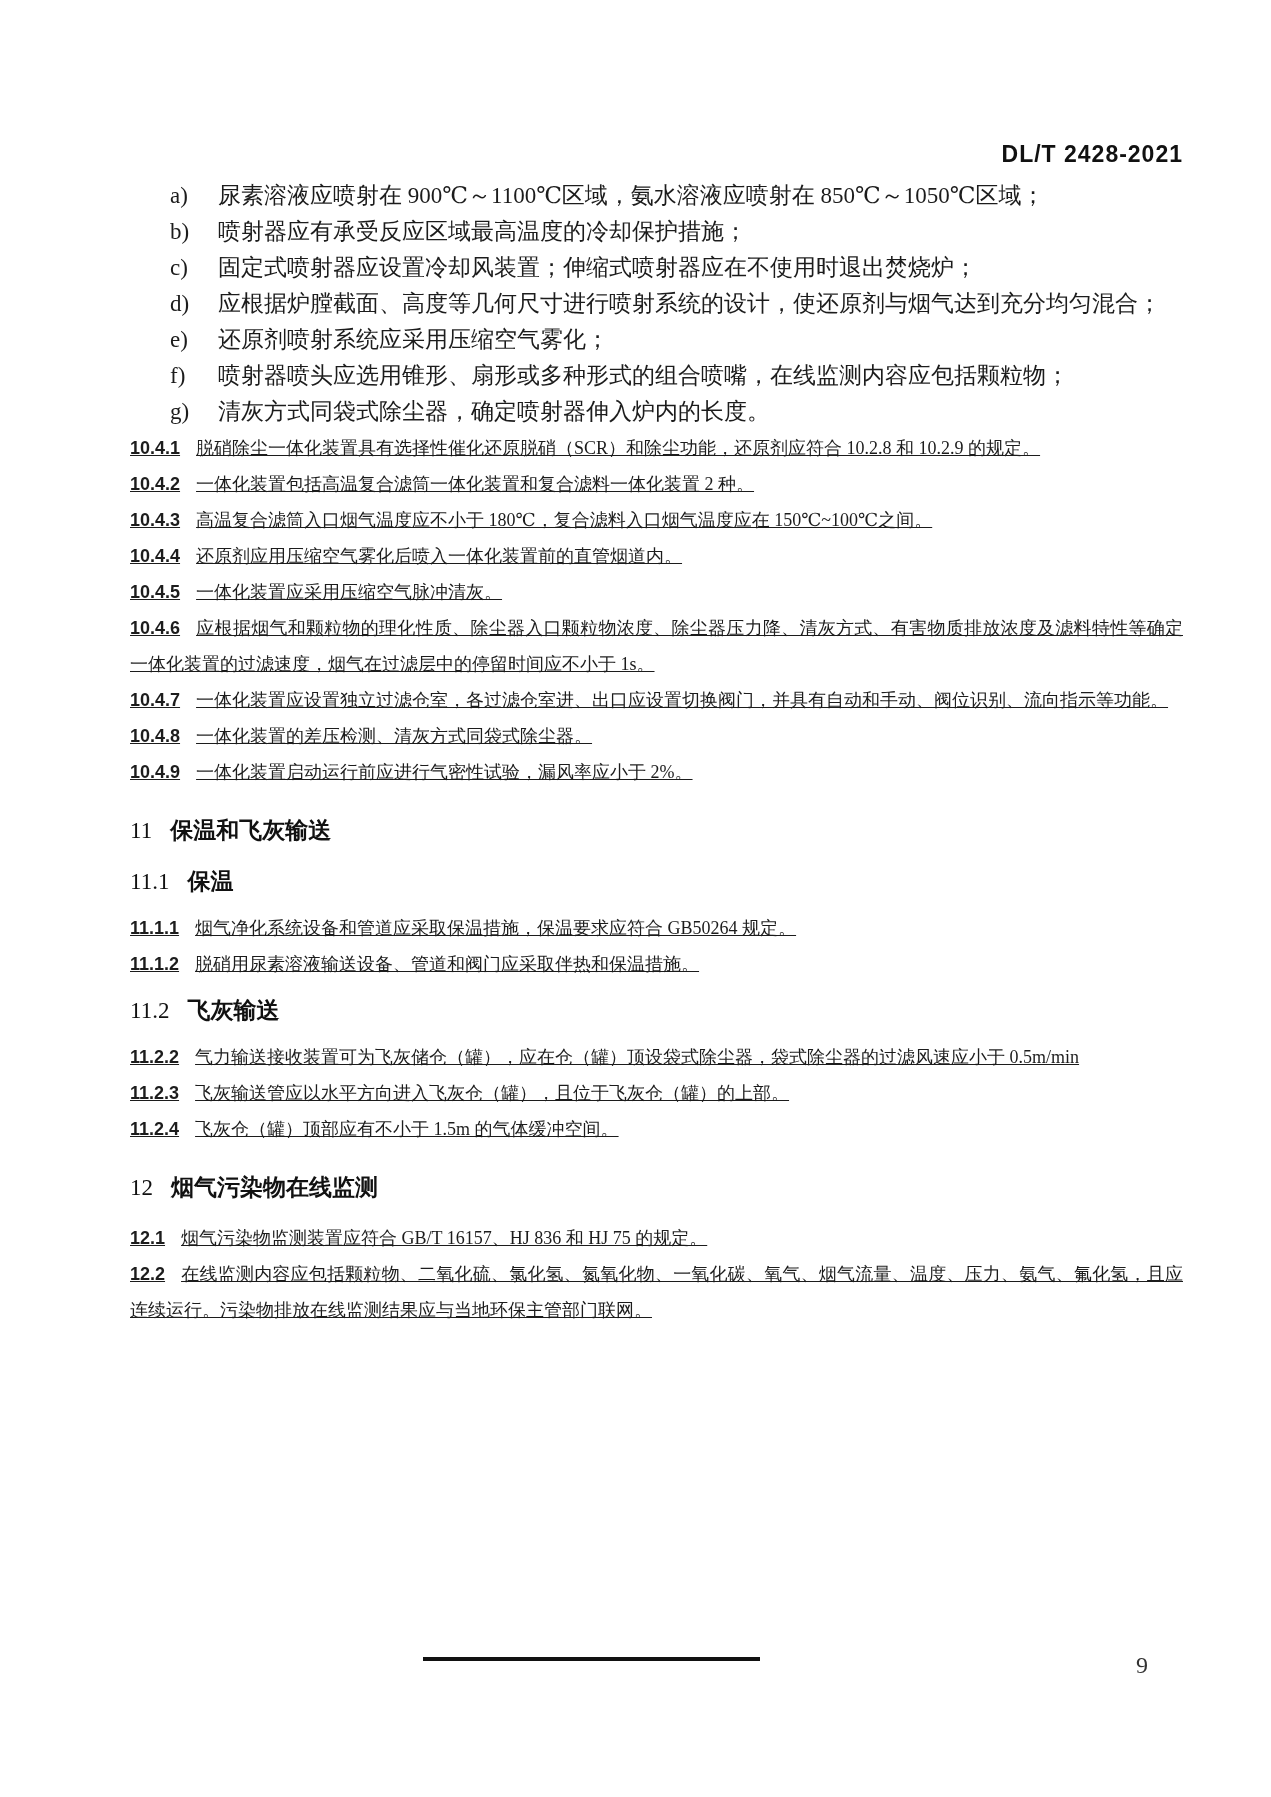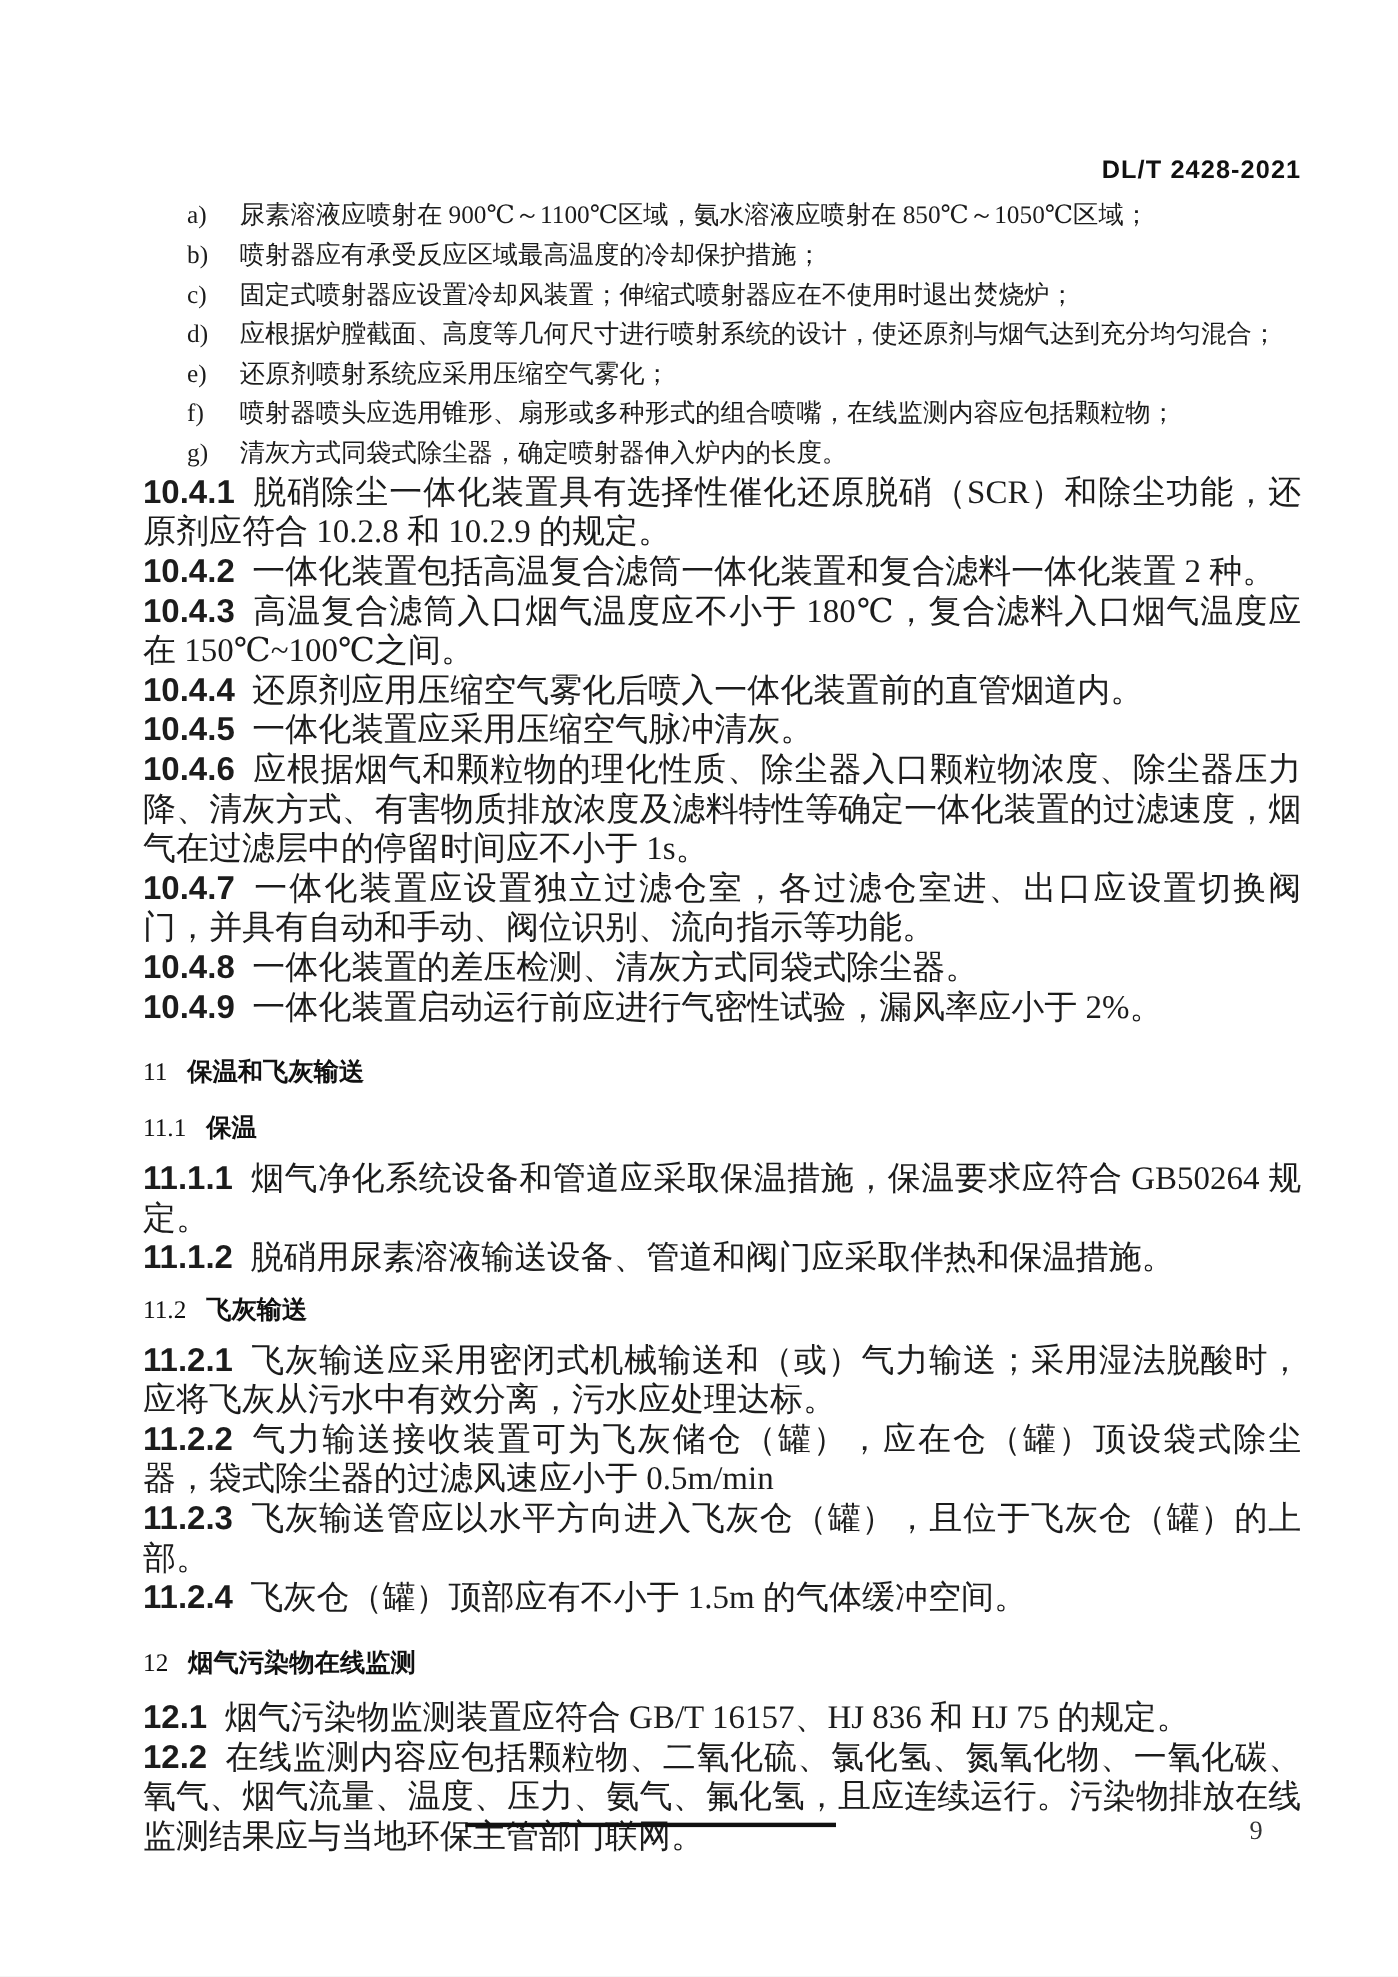--- a/index.html
+++ b/index.html
@@ -46,23 +46,24 @@
   }
   .h1 { margin: 22px 0 14px 0; }
   .h2 { margin: 10px 0 10px 0; }
   .h-num {
     font-weight: 400;
     font-family: "Liberation Serif", "DejaVu Serif", serif;
     margin-right: 18px;
   }
   .clause {
     margin: 0;
-    font-size: 30px;
+    font-size: 18px;
     line-height: 36px;
     text-align: justify;
+    text-decoration: underline;
   }
   .c-num {
     font-weight: 700;
     font-family: "Liberation Sans", "DejaVu Sans", sans-serif;
     margin-right: 16px;
     white-space: nowrap;
   }
   .footer-rule {
     position: absolute;
     left: 423px;
@@ -111,21 +112,20 @@
 
   <div class="h1"><span class="h-num">11</span><span>保温和飞灰输送</span></div>
 
   <div class="h2"><span class="h-num">11.1</span><span>保温</span></div>
 
   <p class="clause"><span class="c-num">11.1.1</span><span>烟气净化系统设备和管道应采取保温措施，保温要求应符合 GB50264 规定。</span></p>
   <p class="clause"><span class="c-num">11.1.2</span><span>脱硝用尿素溶液输送设备、管道和阀门应采取伴热和保温措施。</span></p>
 
   <div class="h2"><span class="h-num">11.2</span><span>飞灰输送</span></div>
 
-  <p class="clause"><span class="c-num">11.2.1</span><span>飞灰输送应采用密闭式机械输送和（或）气力输送；采用湿法脱酸时，应将飞灰从污水中有效分离，污水应处理达标。</span></p>
   <p class="clause"><span class="c-num">11.2.2</span><span>气力输送接收装置可为飞灰储仓（罐），应在仓（罐）顶设袋式除尘器，袋式除尘器的过滤风速应小于 0.5m/min</span></p>
   <p class="clause"><span class="c-num">11.2.3</span><span>飞灰输送管应以水平方向进入飞灰仓（罐），且位于飞灰仓（罐）的上部。</span></p>
   <p class="clause"><span class="c-num">11.2.4</span><span>飞灰仓（罐）顶部应有不小于 1.5m 的气体缓冲空间。</span></p>
 
   <div class="h1"><span class="h-num">12</span><span>烟气污染物在线监测</span></div>
 
   <p class="clause"><span class="c-num">12.1</span><span>烟气污染物监测装置应符合 GB/T 16157、HJ 836 和 HJ 75 的规定。</span></p>
   <p class="clause"><span class="c-num">12.2</span><span>在线监测内容应包括颗粒物、二氧化硫、氯化氢、氮氧化物、一氧化碳、氧气、烟气流量、温度、压力、氨气、氟化氢，且应连续运行。污染物排放在线监测结果应与当地环保主管部门联网。</span></p>
 
   <div class="footer-rule"></div>

